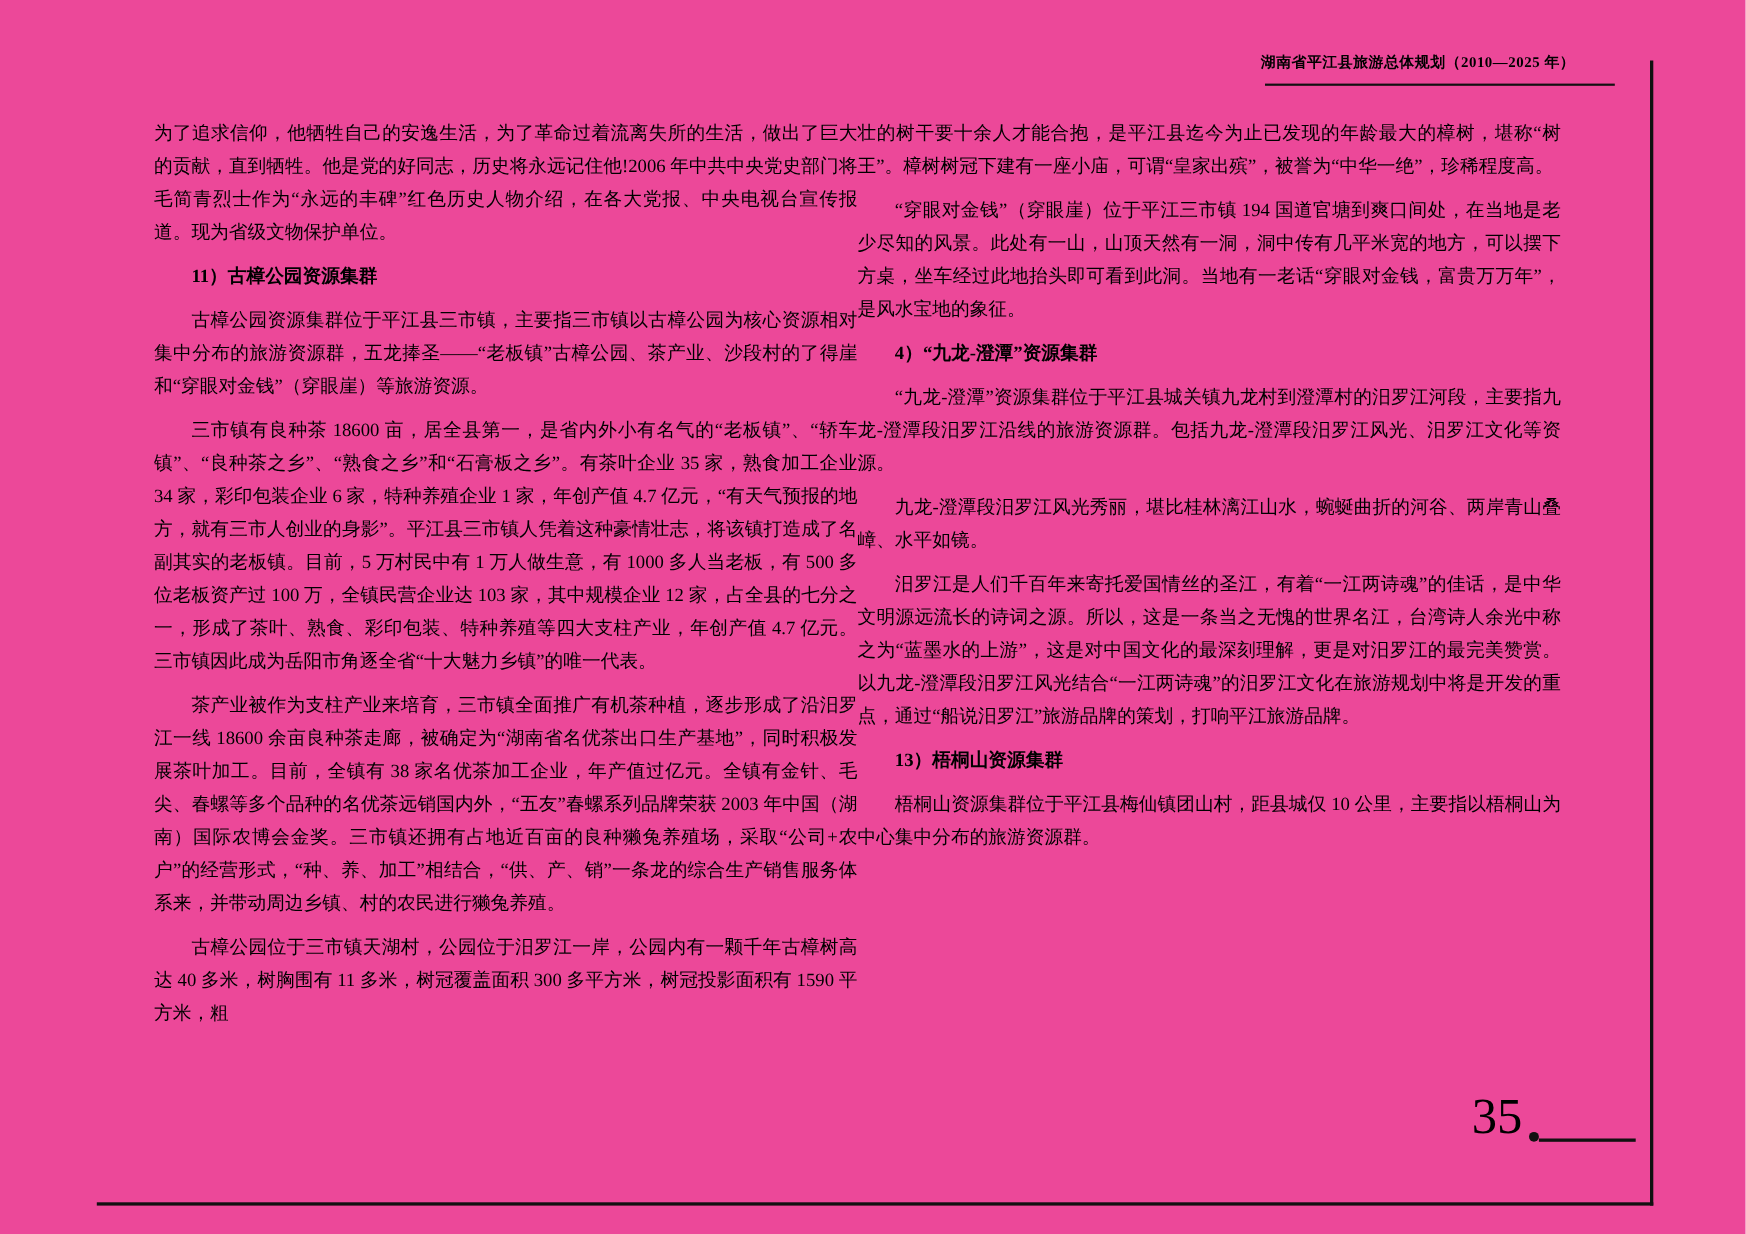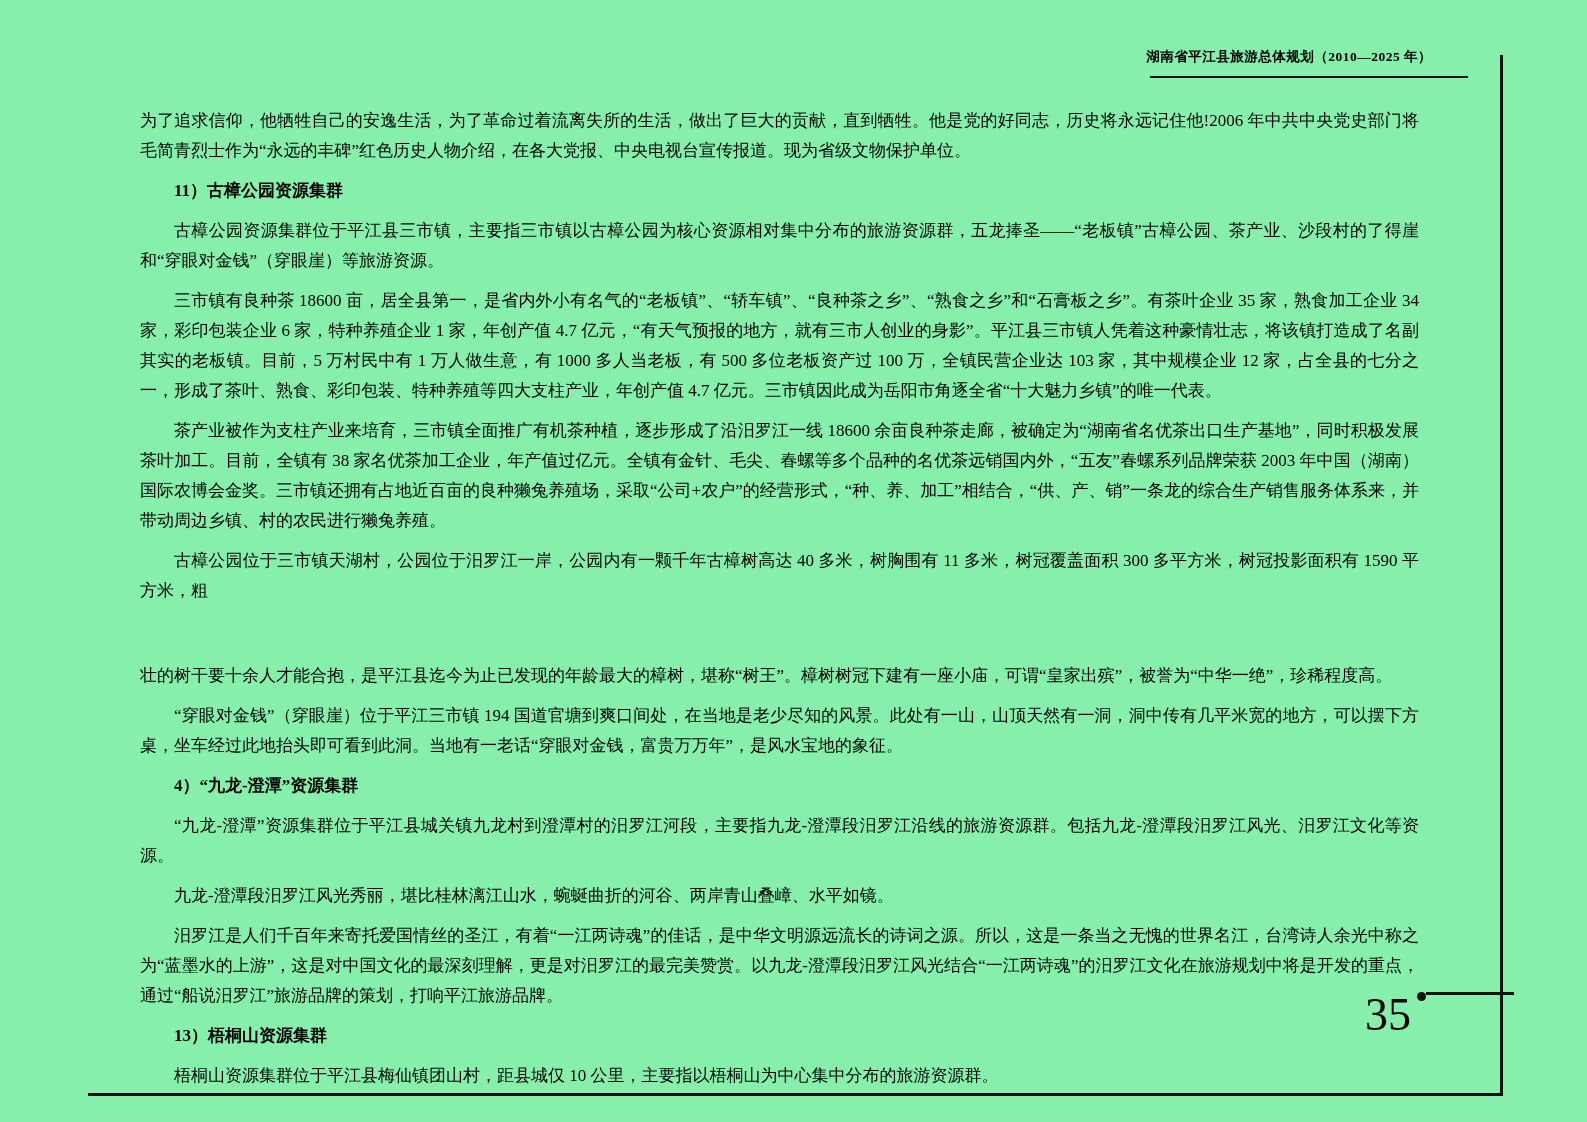--- a/index.html
+++ b/index.html
@@ -4,21 +4,21 @@
 <style>
   html, body {
     margin: 0;
     padding: 0;
     background: #ffffff;
   }
   .page {
     position: relative;
     width: 1587px;
     height: 1122px;
-    background: #86efac;
+    background: #ec4899;
     overflow: hidden;
     font-family: "Liberation Serif", "DejaVu Serif", serif;
     color: #000000;
   }
   
   .header-title {
     position: absolute;
     top: 48px;
     right: 155px;
     font-size: 13.5px;
@@ -51,22 +51,20 @@
     height: 3px;
     background: #111111;
   }
   
   .columns {
     position: absolute;
     top: 106px;
     left: 140px;
     right: 168px;
     display: flex;
-    gap: 45px;
-    flex-direction: column;
   }
   .col {
     flex: 1 1 0;
     min-width: 0;
     font-size: 17px;
     line-height: 30px;
     text-align: justify;
     overflow-wrap: break-word;
   }
   .para {
@@ -78,23 +76,23 @@
   }
   .heading {
     margin: 2px 0 10px 0;
     text-indent: 2em;
     font-weight: bold;
   }
   
   .footer {
     position: absolute;
     top: 992px;
-    right: 73px;
+    right: 100px;
     display: flex;
-    align-items: flex-start;
+    align-items: flex-end;
   }
   .page-number {
     font-size: 46px;
     line-height: 1;
     font-family: "Liberation Serif", "DejaVu Serif", serif;
   }
   .page-number-dot {
     width: 9px;
     height: 9px;
     border-radius: 50%;

